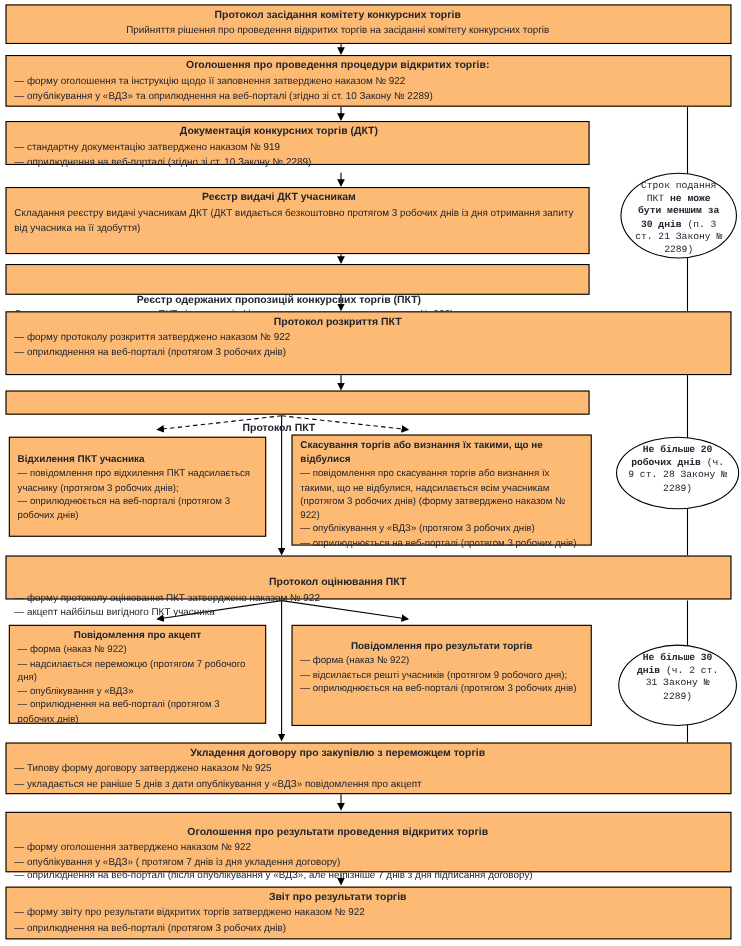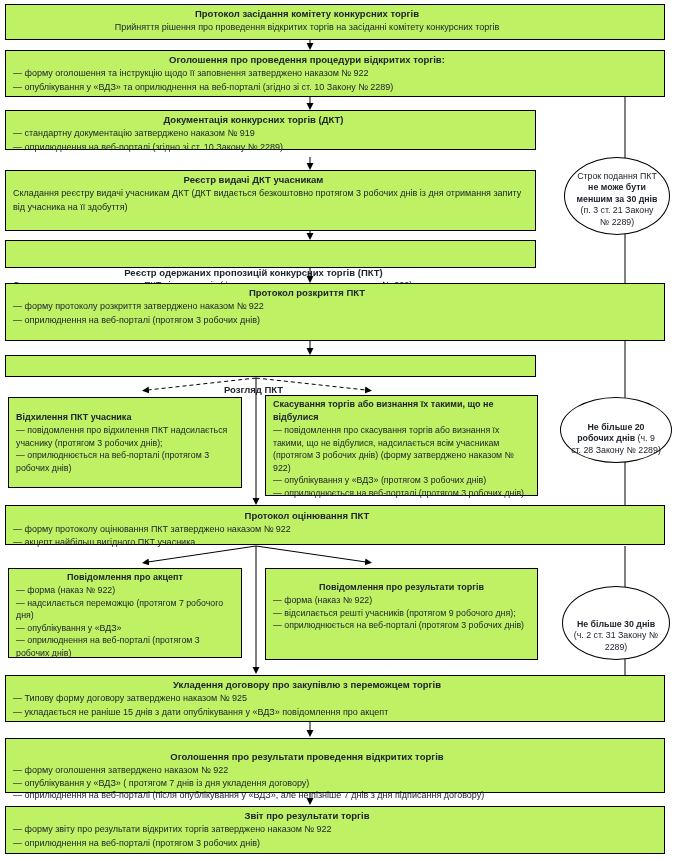--- a/index.html
+++ b/index.html
@@ -3,39 +3,39 @@
 <meta charset="utf-8">
 <style>
   html,body{margin:0;padding:0;background:#fff;}
   #canvas{
     position:relative;width:674px;height:860px;background:#fff;
     font-family:"Liberation Sans","DejaVu Sans",sans-serif;
     color:#20242e;overflow:hidden;
   }
   #wires{position:absolute;left:0;top:0;z-index:0;}
   .box{
-    position:absolute;box-sizing:border-box;border:1px solid #000;background:#bef264;
+    position:absolute;box-sizing:border-box;border:1px solid #000;background:#fdba74;
     padding:2px 7px 3px;z-index:1;
   }
   .bt{font-weight:bold;font-size:9.5px;line-height:14px;text-align:center;}
   .wide .bt,.wide .sub{padding-right:56px;}
   .narrow .bt{padding-right:34px;}
   .bt.left{text-align:left;padding-right:0;}
   .sub{font-size:9px;line-height:13px;text-align:center;}
   .bi{font-size:9px;line-height:13.5px;text-align:left;}
   .bp{font-size:9px;line-height:13.5px;text-align:left;}
   .split .bi{font-size:8.8px;line-height:12.6px;}
   .split .bt{font-size:9px;line-height:13px;}
   .tight .bt{line-height:13px;margin-top:24px;}
   .compact .bi{line-height:12.5px;}
   .padtop{padding-top:12px;}
   .oval{
     position:absolute;box-sizing:border-box;border:1px solid #000;background:#fff;
-    border-radius:50%;z-index:2;display:flex;align-items:flex-end;justify-content:center;
-    text-align:center;padding:6px 10px;
+    border-radius:50%;z-index:2;display:flex;align-items:flex-start;justify-content:center;
+    text-align:center;padding:6px 10px;font-family:Liberation Mono, monospace;
   }
   .oval .ot{font-size:8.8px;line-height:11.5px;}
   .oval .b{font-weight:bold;}
 </style>
 </head>
 <body>
 
 <div id="canvas">
 
   <svg id="wires" width="674" height="860" viewBox="0 0 674 860">
@@ -96,37 +96,37 @@
     <div class="bp">Складання реєстру отримання ПКТ від учасників (форму реєстру затверджено наказом № 922)</div>
   </div>
 
   <div class="box wide" style="left:5px;top:283px;width:660px;height:58px">
     <div class="bt">Протокол розкриття ПКТ</div>
     <div class="bi">— форму протоколу розкриття затверджено наказом № 922</div>
     <div class="bi">— оприлюднення на веб-порталі (протягом 3 робочих днів)</div>
   </div>
 
   <div class="box narrow tight" style="left:5px;top:355px;width:531px;height:22px;padding-top:3px">
-    <div class="bt">Розгляд ПКТ</div>
+    <div class="bt">Протокол ПКТ</div>
   </div>
 
   <div class="box split" style="left:8px;top:397px;width:234px;height:91px;padding-top:13px">
     <div class="bt left">Відхилення ПКТ учасника</div>
     <div class="bi">— повідомлення про відхилення ПКТ надсилається учаснику (протягом 3 робочих днів);</div>
     <div class="bi">— оприлюднюється на веб-порталі (протягом 3 робочих днів)</div>
   </div>
 
   <div class="box split" style="left:265px;top:395px;width:273px;height:101px">
     <div class="bt left">Скасування торгів або визнання їх такими, що не відбулися</div>
     <div class="bi">— повідомлення про скасування торгів або визнання їх такими, що не відбулися, надсилається всім учасникам (протягом 3 робочих днів) (форму затверджено наказом № 922)</div>
     <div class="bi">— опублікування у «ВДЗ» (протягом 3 робочих днів)</div>
     <div class="bi">— оприлюднюється на веб-порталі (протягом 3 робочих днів)</div>
   </div>
 
-  <div class="box wide compact" style="left:5px;top:505px;width:660px;height:40px;padding-top:3px">
+  <div class="box wide compact" style="left:5px;top:505px;width:660px;height:40px;padding-top:17px">
     <div class="bt">Протокол оцінювання ПКТ</div>
     <div class="bi">— форму протоколу оцінювання ПКТ затверджено наказом № 922</div>
     <div class="bi">— акцепт найбільш вигідного ПКТ учасника</div>
   </div>
 
   <div class="box split" style="left:8px;top:568px;width:234px;height:90px">
     <div class="bt">Повідомлення про акцепт</div>
     <div class="bi">— форма (наказ № 922)</div>
     <div class="bi">— надсилається переможцю (протягом 7 робочого дня)</div>
     <div class="bi">— опублікування у «ВДЗ»</div>
@@ -136,21 +136,21 @@
   <div class="box split padtop" style="left:265px;top:568px;width:273px;height:92px">
     <div class="bt">Повідомлення про результати торгів</div>
     <div class="bi">— форма (наказ № 922)</div>
     <div class="bi">— відсилається решті учасників (протягом 9 робочого дня);</div>
     <div class="bi">— оприлюднюється на веб-порталі (протягом 3 робочих днів)</div>
   </div>
 
   <div class="box wide" style="left:5px;top:675px;width:660px;height:47px">
     <div class="bt">Укладення договору про закупівлю з переможцем торгів</div>
     <div class="bi">— Типову форму договору затверджено наказом № 925</div>
-    <div class="bi">— укладається не раніше 15 днів з дати опублікування у «ВДЗ» повідомлення про акцепт</div>
+    <div class="bi">— укладається не раніше 5 днів з дати опублікування у «ВДЗ» повідомлення про акцепт</div>
   </div>
 
   <div class="box wide compact" style="left:5px;top:738px;width:660px;height:55px;padding-top:11px">
     <div class="bt">Оголошення про результати проведення відкритих торгів</div>
     <div class="bi">— форму оголошення затверджено наказом № 922</div>
     <div class="bi">— опублікування у «ВДЗ» ( протягом 7 днів із дня укладення договору)</div>
     <div class="bi">— оприлюднення на веб-порталі (після опублікування у «ВДЗ», але не пізніше 7 днів з дня підписання договору)</div>
   </div>
 
   <div class="box wide" style="left:5px;top:806px;width:660px;height:48px">

